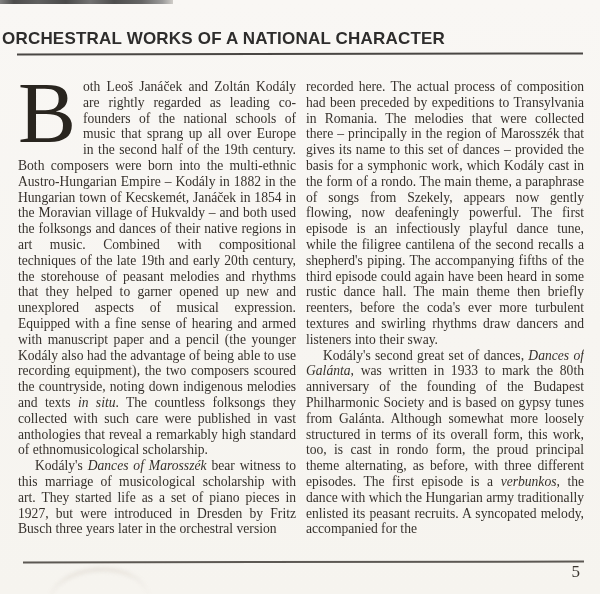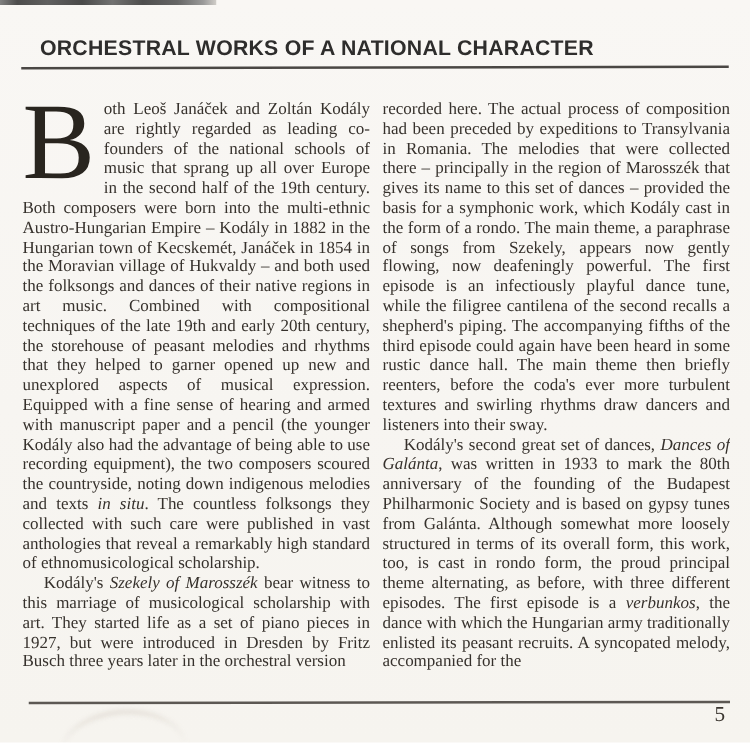--- a/index.html
+++ b/index.html
@@ -10,21 +10,21 @@
     color:#36312c;
     font-family:"Liberation Serif", serif;
   }
   
   .scan-bar{
     position:absolute;top:0;left:0;width:173px;height:4px;
     background:linear-gradient(90deg,#6b6b6b 0%,#2f2f2f 8%,#454545 22%,#2b2b2b 38%,#5a5a5a 52%,#303030 66%,#4c4c4c 82%,#8a8a8a 94%,#c9c6c1 100%);
     opacity:.85;
   }
   .title{
-    position:absolute;top:30px;left:32px;width:566px;margin:0;
+    position:absolute;top:30px;left:2px;width:566px;margin:0;
     font-family:"Liberation Sans", sans-serif;
     font-weight:700;font-size:17px;line-height:1.1;letter-spacing:.2px;
     color:#2e2d2c;white-space:nowrap;
   }
   .title-rule{
     position:absolute;top:53px;left:17px;width:566px;height:2px;
     background:#4a4744;transform:rotate(-0.12deg);
   }
   .columns{
     position:absolute;top:79px;left:18px;width:566px;height:482px;
@@ -68,21 +68,21 @@
 
   <div class="scan-bar"></div>
 
   <h1 class="title">ORCHESTRAL WORKS OF A NATIONAL CHARACTER</h1>
   <div class="title-rule"></div>
 
   <div class="columns">
 
     <section class="col">
       <p class="para"><span class="dropcap">B</span><span><span>oth Leoš Janáček and Zoltán Kodály are rightly regarded as leading co-founders of the national schools of music that sprang up all over Europe in the second half of the 19th century. Both composers were born into the multi-ethnic Austro-Hungarian Empire – Kodály in 1882 in the Hungarian town of Kecskemét, Janáček in 1854 in the Moravian village of Hukvaldy – and both used the folksongs and dances of their native regions in art music. Combined with compositional techniques of the late 19th and early 20th century, the storehouse of peasant melodies and rhythms that they helped to garner opened up new and unexplored aspects of musical expression. Equipped with a fine sense of hearing and armed with manuscript paper and a pencil (the younger Kodály also had the advantage of being able to use recording equipment), the two composers scoured the countryside, noting down indigenous melodies and texts </span><i>in situ</i><span>. The countless folksongs they collected with such care were published in vast anthologies that reveal a remarkably high standard of ethnomusicological scholarship.</span></span></p>
-      <p class="para indent"><span>Kodály's </span><i>Szekely of Marosszék</i><span> bear witness to this marriage of musicological scholarship with art. They started life as a set of piano pieces in 1927, but were introduced in Dresden by Fritz Busch three years later in the orchestral version</span></p>
+      <p class="para indent"><span>Kodály's </span><i>Dances of Marosszék</i><span> bear witness to this marriage of musicological scholarship with art. They started life as a set of piano pieces in 1927, but were introduced in Dresden by Fritz Busch three years later in the orchestral version</span></p>
     </section>
 
     <section class="col">
       <p class="para"><span>recorded here. The actual process of composition had been preceded by expeditions to Transylvania in Romania. The melodies that were collected there – principally in the region of Marosszék that gives its name to this set of dances – provided the basis for a symphonic work, which Kodály cast in the form of a rondo. The main theme, a paraphrase of songs from Szekely, appears now gently flowing, now deafeningly powerful. The first episode is an infectiously playful dance tune, while the filigree cantilena of the second recalls a shepherd's piping. The accompanying fifths of the third episode could again have been heard in some rustic dance hall. The main theme then briefly reenters, before the coda's ever more turbulent textures and swirling rhythms draw dancers and listeners into their sway.</span></p>
       <p class="para indent"><span>Kodály's second great set of dances, </span><i>Dances of Galánta</i><span>, was written in 1933 to mark the 80th anniversary of the founding of the Budapest Philharmonic Society and is based on gypsy tunes from Galánta. Although somewhat more loosely structured in terms of its overall form, this work, too, is cast in rondo form, the proud principal theme alternating, as before, with three different episodes. The first episode is a </span><i>verbunkos</i><span>, the dance with which the Hungarian army traditionally enlisted its peasant recruits. A syncopated melody, accompanied for the</span></p>
     </section>
 
   </div>
 
   <div class="footer-rule"></div>

